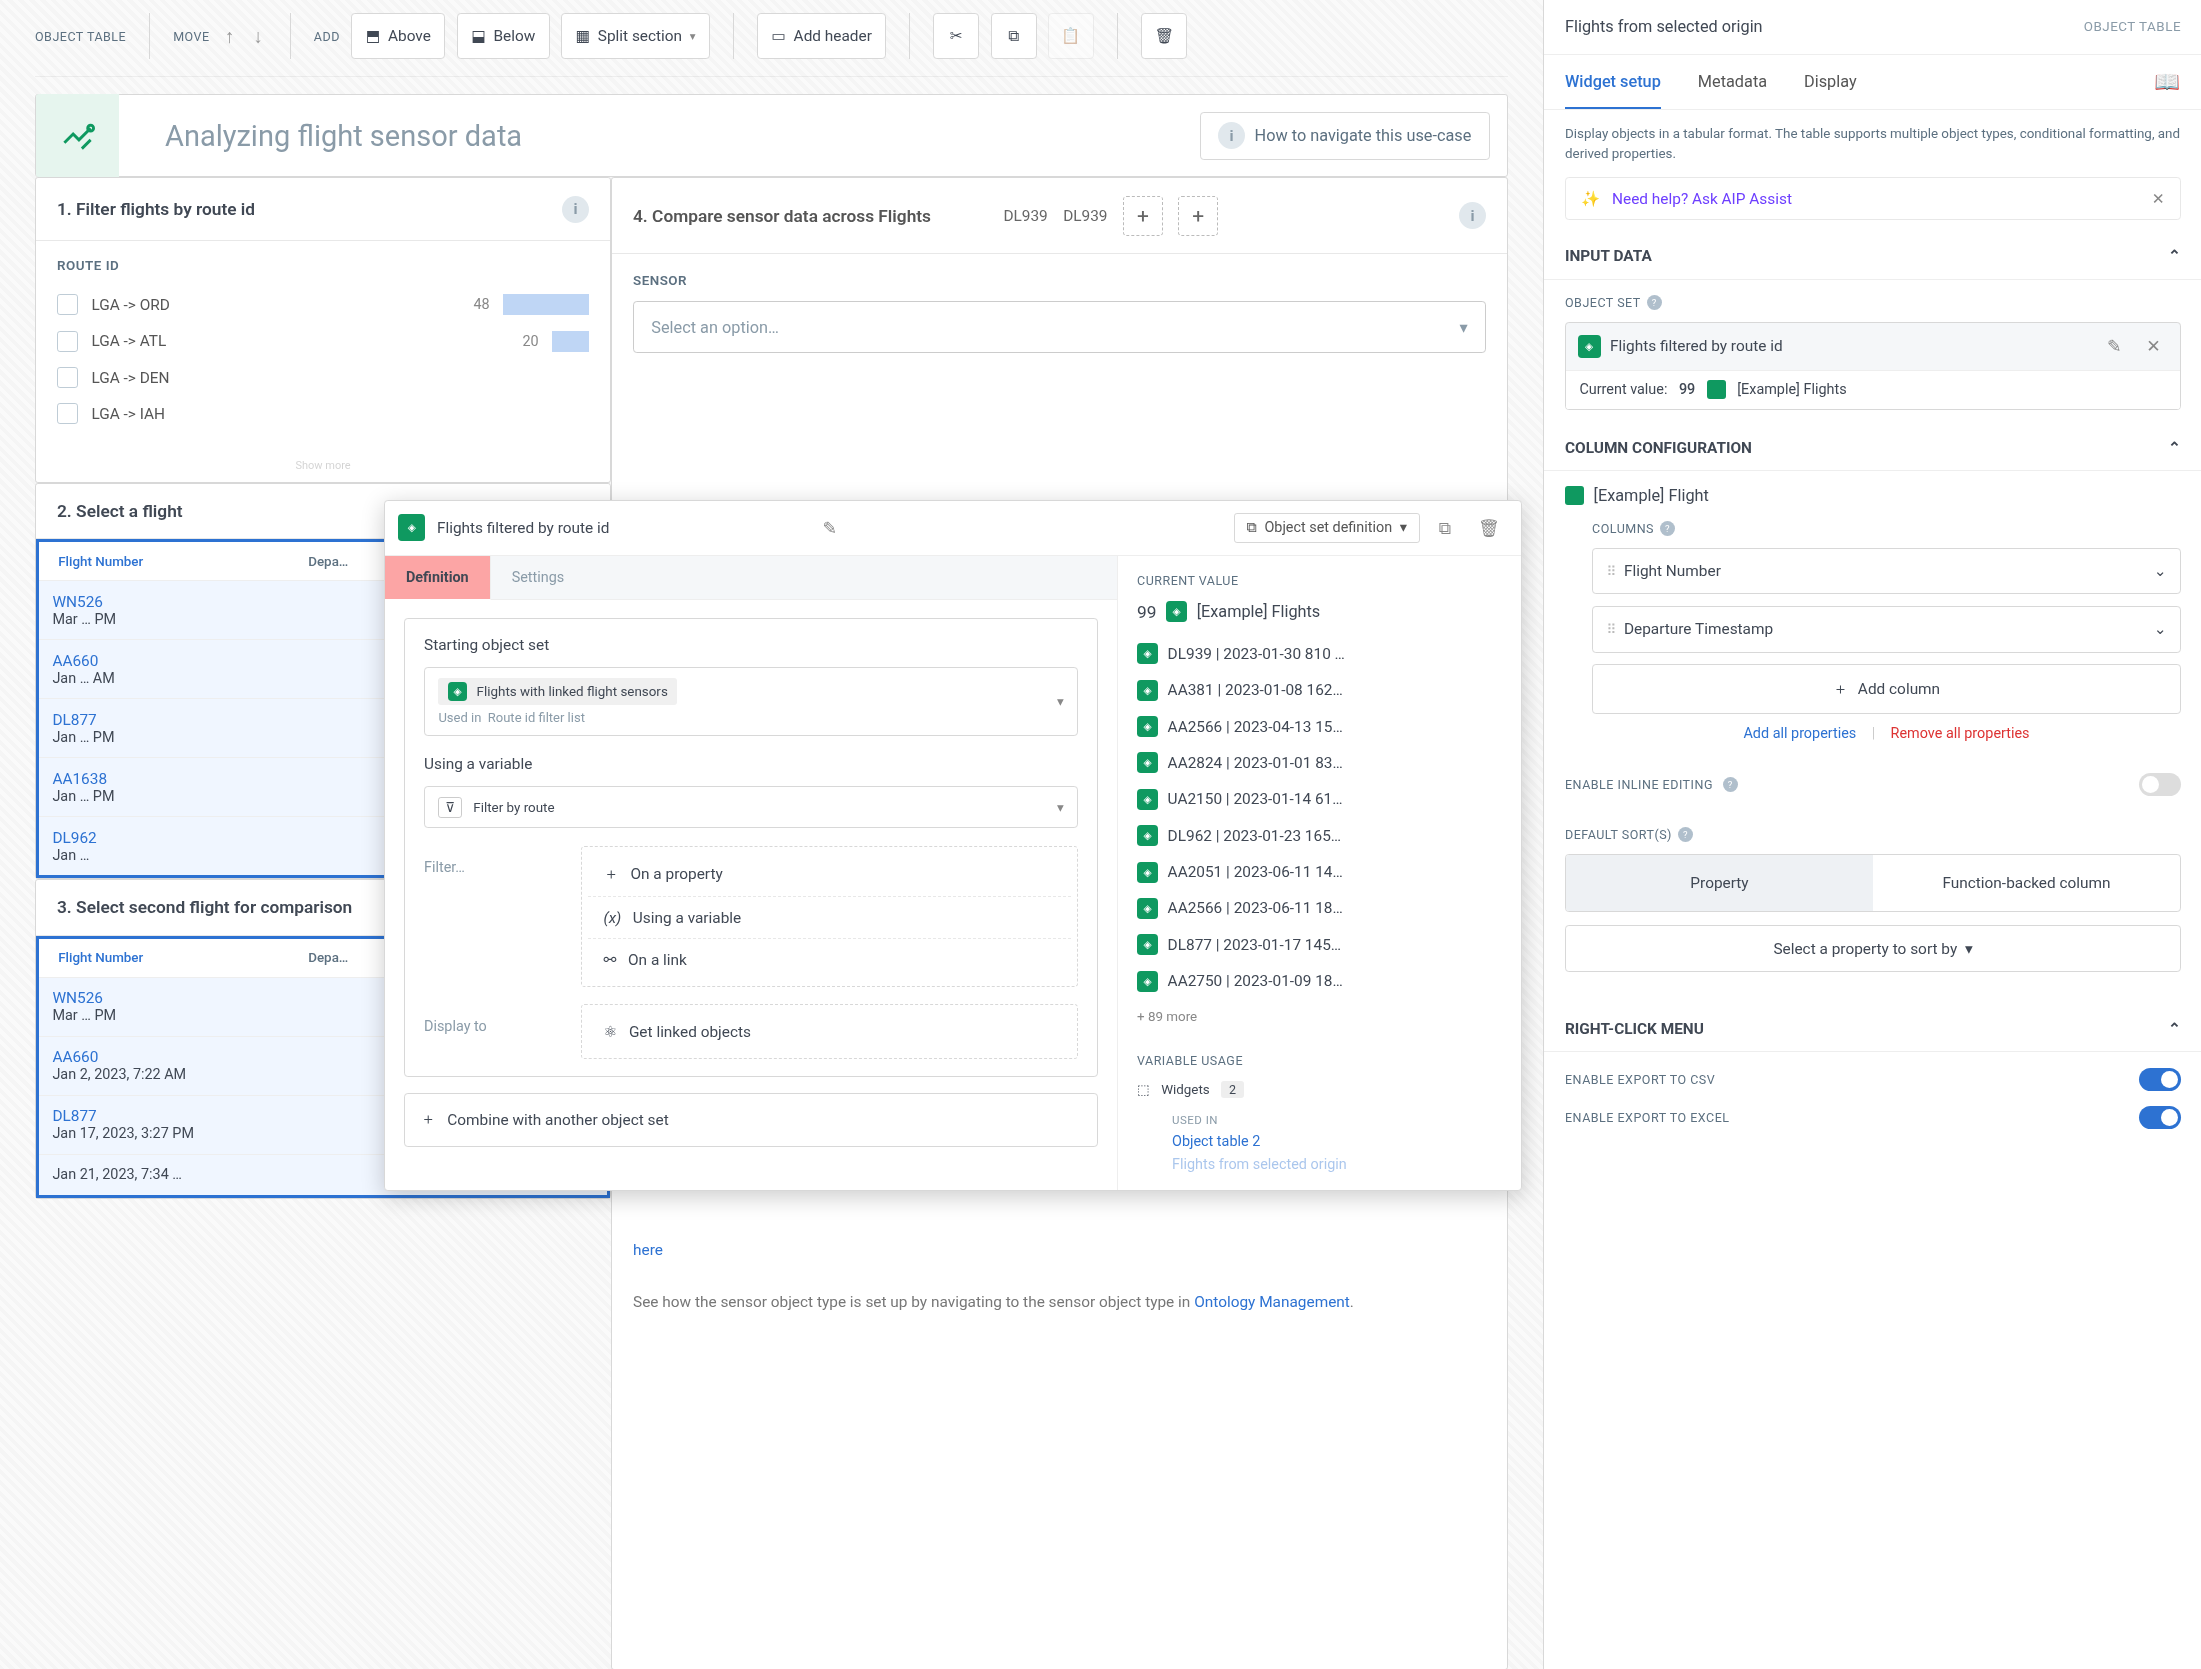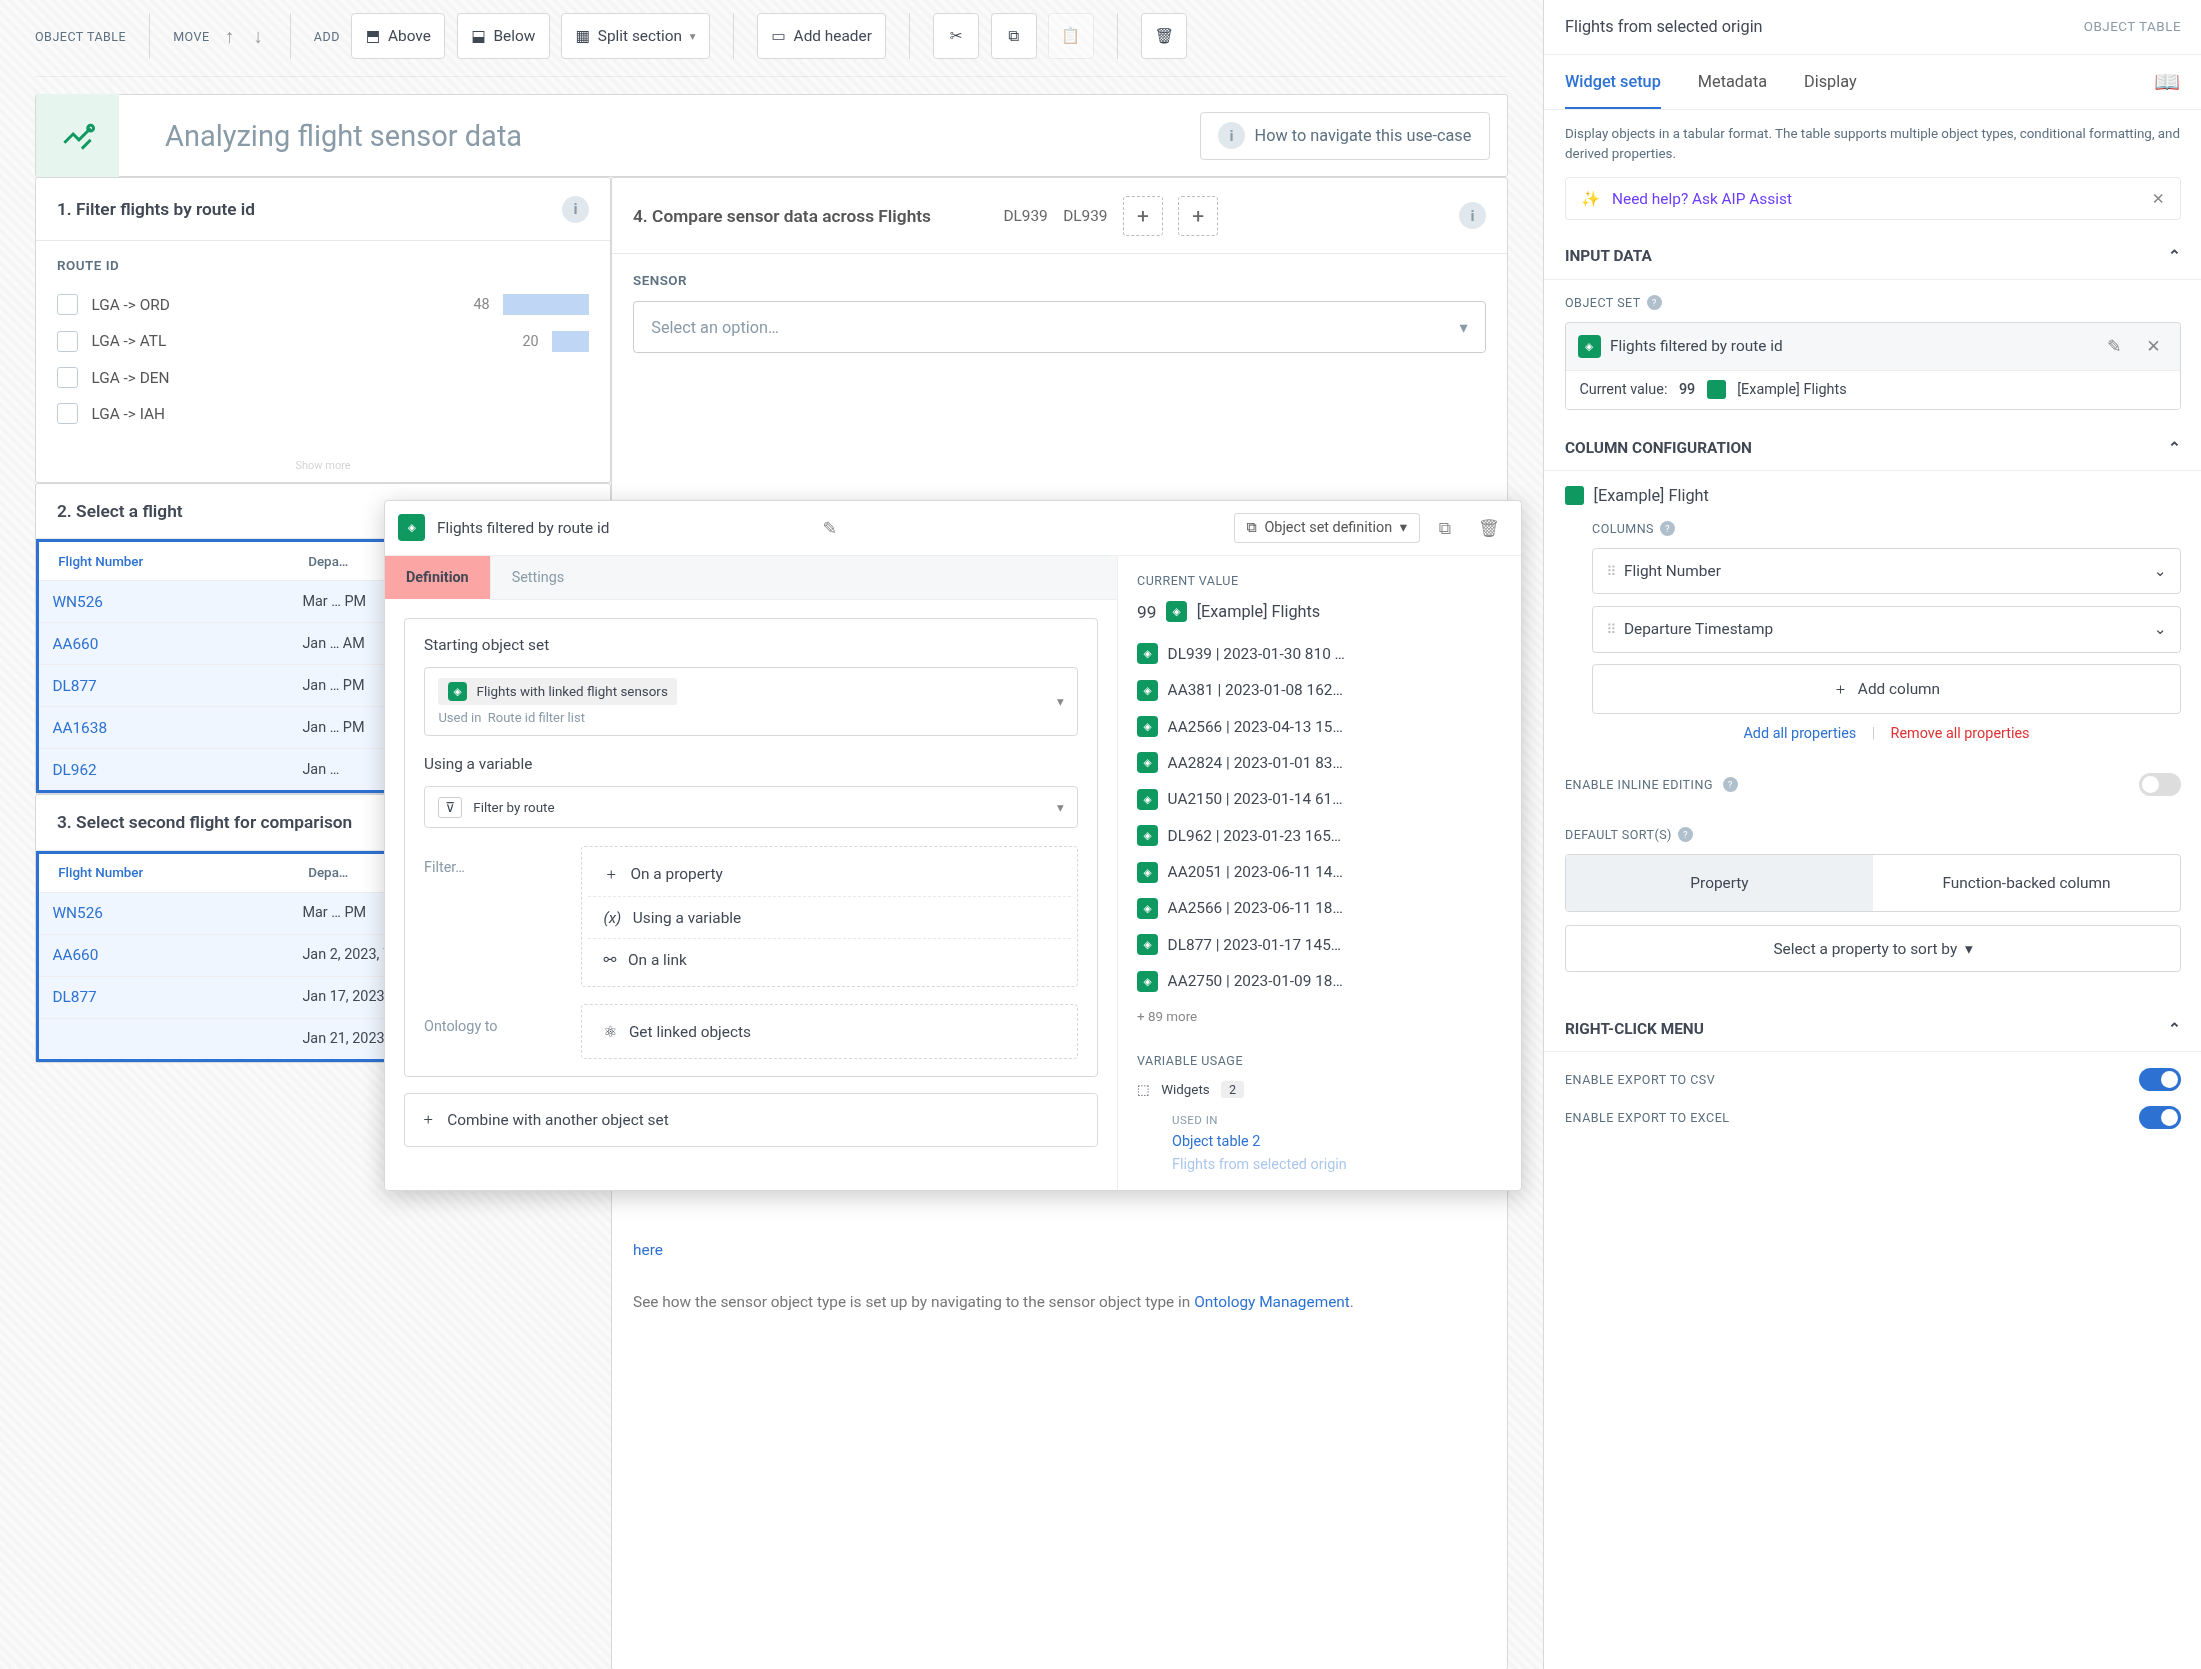--- a/index.html
+++ b/index.html
@@ -29,21 +29,21 @@
 .cb { width:21px; height:21px; border:1.9px solid #bfccd6; border-radius:2.9px; background:#fff;}
 .route-label { flex:1; color:#555; font-size:15.4px;}
 .route-count { color:#888; font-size:14.4px; width:29px; text-align:right;}
 .route-bar { height:21px; background:#bfd6f5;}
 .show-more { text-align:center; color:#555; padding:9.6px 0; font-size:11px;}
 .flight-table-wrap { border:3.8px solid #2d72d2;}
 .flight-table-head { display:flex; padding:11.5px 13.4px; color:#5c7080; font-weight:500; background:#fff;}
 .flight-table-head div { padding:0 5.8px;}
 .fth-flight { width:250px; color:#2d72d2;}
 .fth-dep { flex:1;}
-.ft-row { display:flex; padding:11.5px 13.4px; border-top:1px solid #eee; background:#f0f6ff;}
+.ft-row { display:flex; padding:11.5px 13.4px; border-top:1px solid #eee; background:#f0f6ff;flex-direction:column;}
 .ft-row .fnum { width:250px; color:#2d72d2; font-size:15.4px;}
 .ft-row .dep { flex:1; font-size:14.4px; color:#404854;}
 .compare-header { padding:17.3px 21px; display:flex; align-items:center; gap:15.4px; border-bottom:1px solid #e8e8e8;}
 .compare-header .ctitle { font-size:17.3px; font-weight:600; color:#555; width:355px;}
 .flight-pill { color:#666; font-size:15.4px;}
 .plus-box { width:40px; height:40px; border:1px dashed #bbb; border-radius:3.8px; display:flex; align-items:center; justify-content:center; font-size:21px; color:#666;}
 .sensor-sec { padding:19px 21px;}
 .sensor-select { border:1px solid #ccc; border-radius:3.8px; padding:15.4px 17.3px; color:#8a9ba8; font-size:16.3px; display:flex; align-items:center; justify-content:space-between; margin-top:11.5px;}
 .below-text { padding: 0 21px; color:#777; font-size:15.4px; line-height:1.7;}
 .below-text .link { color:#2d72d2;}
@@ -370,21 +370,21 @@
                       <span style="font-style:italic">(x)</span>
                       <span>Using a variable</span>
                     </div>
                   <div class="opt-item">
                       <span>⚯</span>
                       <span>On a link</span>
                     </div>
                 </div>
               </div>
               <div class="opt-group">
-                <div class="opt-label">Ontology to</div>
+                <div class="opt-label">Display to</div>
                 <div class="opt-list">
                   <div class="opt-item">
                       <span>⚛</span>
                       <span>Get linked objects</span>
                     </div>
                 </div>
               </div>
             </div>
             <div class="combine-btn">
               <span>＋</span>

